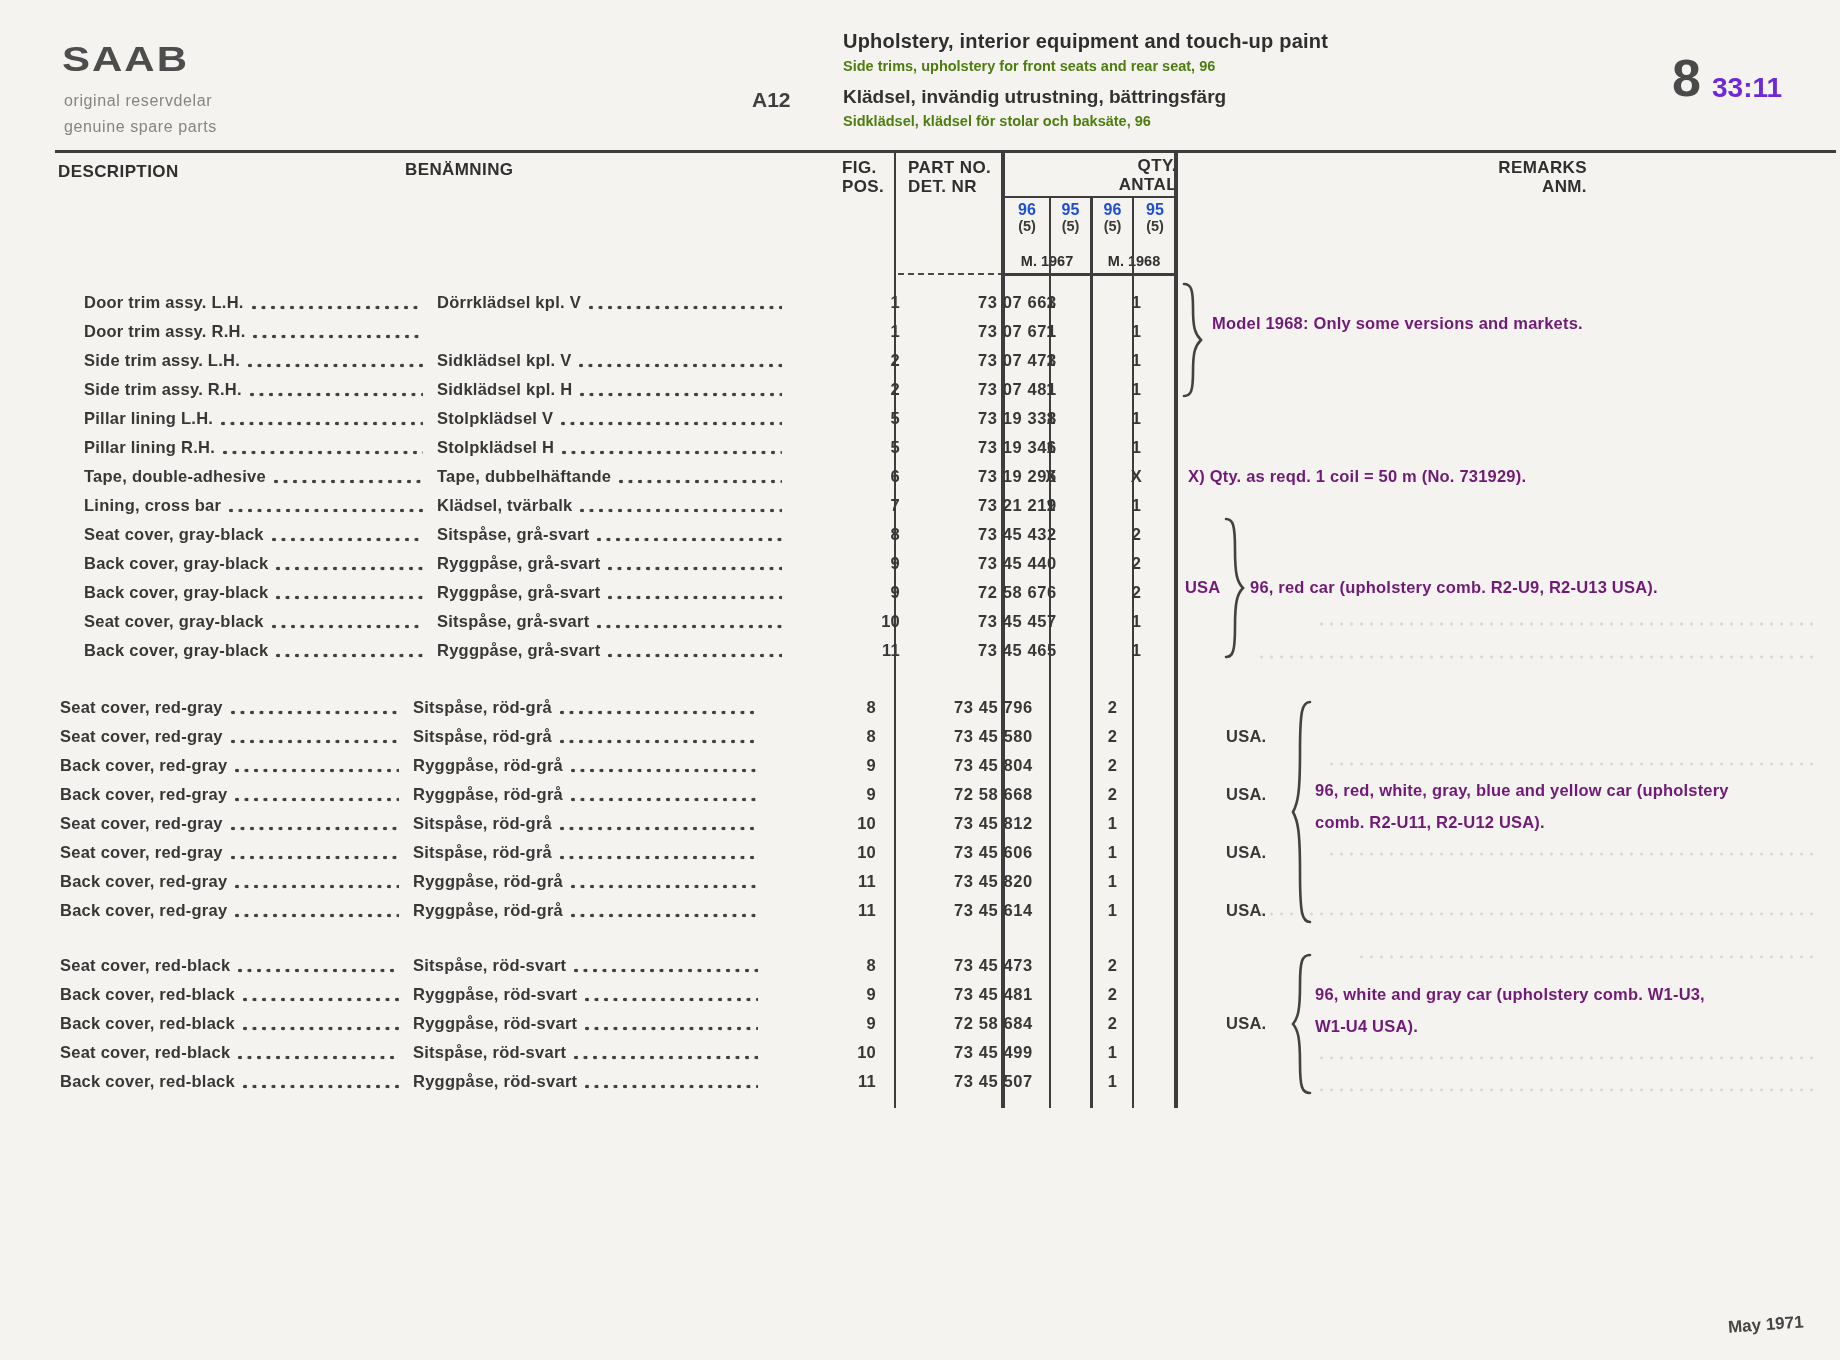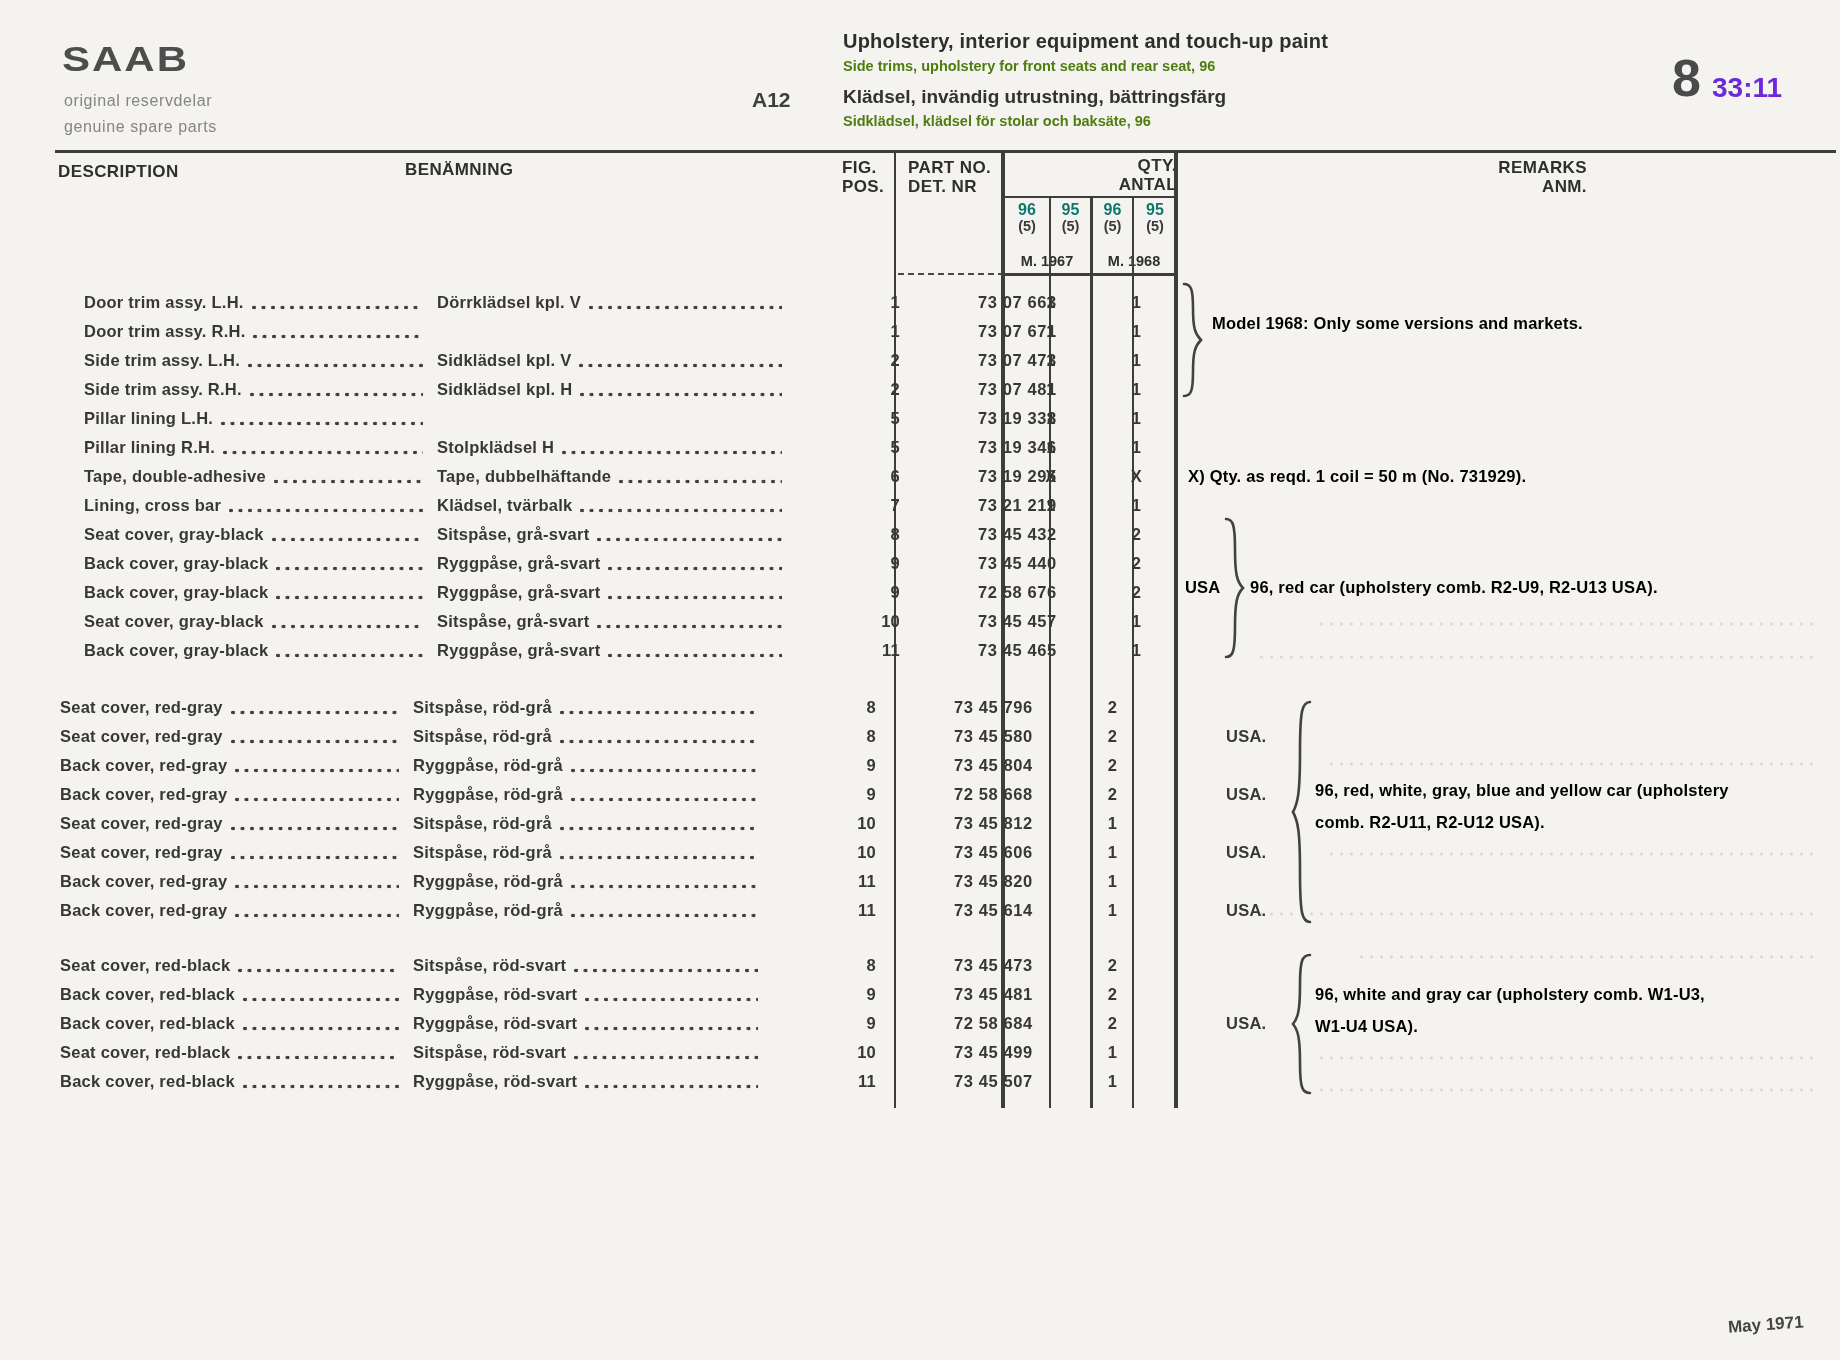--- a/index.html
+++ b/index.html
@@ -18,21 +18,21 @@
   .title-en{font-size:20px;font-weight:700;color:#2e2e2e;letter-spacing:.2px;}
   .subtitle{font-size:14.5px;font-weight:700;color:#4d7c0f;}
   .title-sv{font-size:19px;font-weight:700;color:#323232;}
   .pagenum-big{font-size:52px;font-weight:700;color:#4a4a4a;line-height:1;}
   .pagenum-small{font-size:28px;font-weight:700;color:#6d28d9;}
   
   .hline{position:absolute;background:#3d3d3d;}
   .vline{position:absolute;background:#3d3d3d;}
   .colhead{font-size:17px;font-weight:700;color:#2f2f2f;letter-spacing:.4px;line-height:19px;}
   .center{text-align:right;}
-  .qty-sub{font-size:16px;font-weight:700;color:#0f766e;text-align:center;line-height:1;}
+  .qty-sub{font-size:16px;font-weight:700;color:#1d4ed8;text-align:center;line-height:1;}
   .qty-note{font-size:14.5px;font-weight:700;color:#3a3a3a;text-align:center;}
   .qty-year{font-size:14.5px;font-weight:700;color:#2f2f2f;text-align:center;white-space:nowrap;}
   .dashed{position:absolute;border-top:2px dashed #4a4a4a;}
   
   .block{position:absolute;left:0;width:1840px;}
   .row{position:relative;height:29px;}
   .cell{position:absolute;top:0;height:29px;display:flex;align-items:center;
         font-weight:700;font-size:16.5px;color:#373737;letter-spacing:.25px;white-space:nowrap;}
   .c-desc{left:60px;width:342px;}
   .c-ben{left:413px;width:348px;}
@@ -41,21 +41,21 @@
   .c-q{justify-content:center;}
   .c-q1{left:1005px;width:44px;}
   .c-q2{left:1051px;width:39px;}
   .c-q3{left:1093px;width:39px;}
   .c-q4{left:1134px;width:40px;}
   .c-remark{left:1226px;width:130px;}
   .dots{flex:1;align-self:flex-end;height:5px;margin:0 3px 7px 8px;
         background-image:radial-gradient(circle at 2px 2.5px,#3f3f3f 1.7px,transparent 2.1px);
         background-size:9.5px 5px;background-repeat:repeat-x;}
   
-  .note{font-size:16.5px;font-weight:700;color:#000000;white-space:nowrap;letter-spacing:.2px;}
+  .note{font-size:16.5px;font-weight:700;color:#701a75;white-space:nowrap;letter-spacing:.2px;}
   .brace{position:absolute;}
   .brace path{stroke:#424242;stroke-width:2.6;fill:none;stroke-linecap:round;}
   .ghost{position:absolute;height:4px;opacity:.16;
         background-image:radial-gradient(circle at 1.5px 2px,#555 1.4px,transparent 1.8px);
         background-size:10px 4px;background-repeat:repeat-x;}
   .footer-date{font-size:17px;font-weight:700;color:#454545;transform:rotate(-4deg);}
 </style>
 </head>
 <body>
 
@@ -187,20 +187,24 @@
         <div class="cell c-q c-q1">1</div>
         <div class="cell c-q c-q2"></div>
         <div class="cell c-q c-q3">1</div>
         <div class="cell c-q c-q4"></div>
       </div>
       <div class="row">
         <div class="cell c-desc">
           <span>Pillar lining L.H.</span>
           <span class="dots"></span>
         </div>
+        <div class="cell c-ben">
+          <span>Stolpklädsel V</span>
+          <span class="dots"></span>
+        </div>
         <div class="cell c-fig">5</div>
         <div class="cell c-part">73 19 338</div>
         <div class="cell c-q c-q1">1</div>
         <div class="cell c-q c-q2"></div>
         <div class="cell c-q c-q3">1</div>
         <div class="cell c-q c-q4"></div>
       </div>
       <div class="row">
         <div class="cell c-desc">
           <span>Pillar lining R.H.</span>

